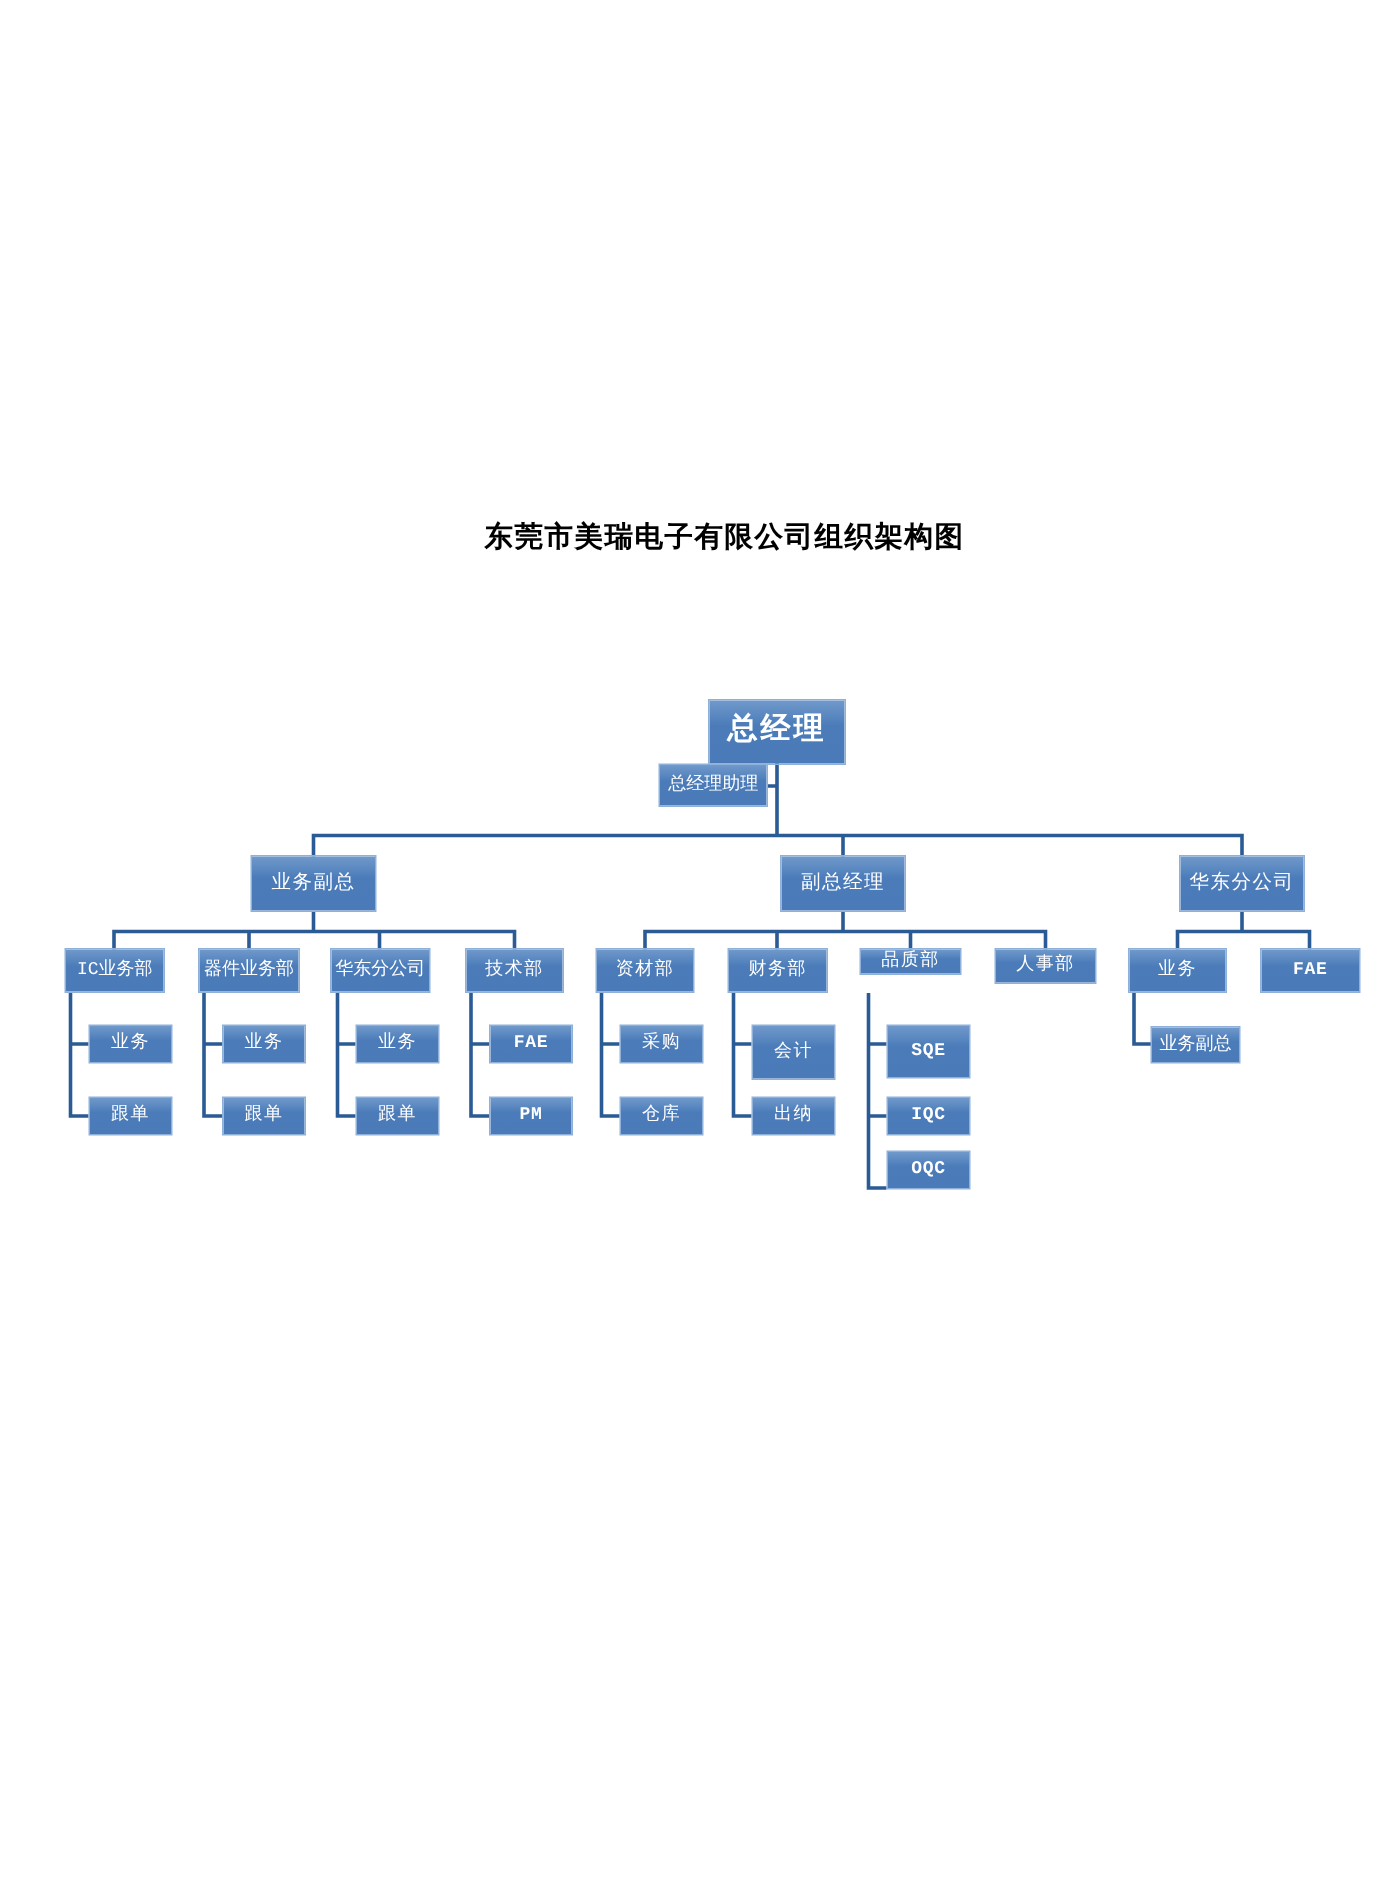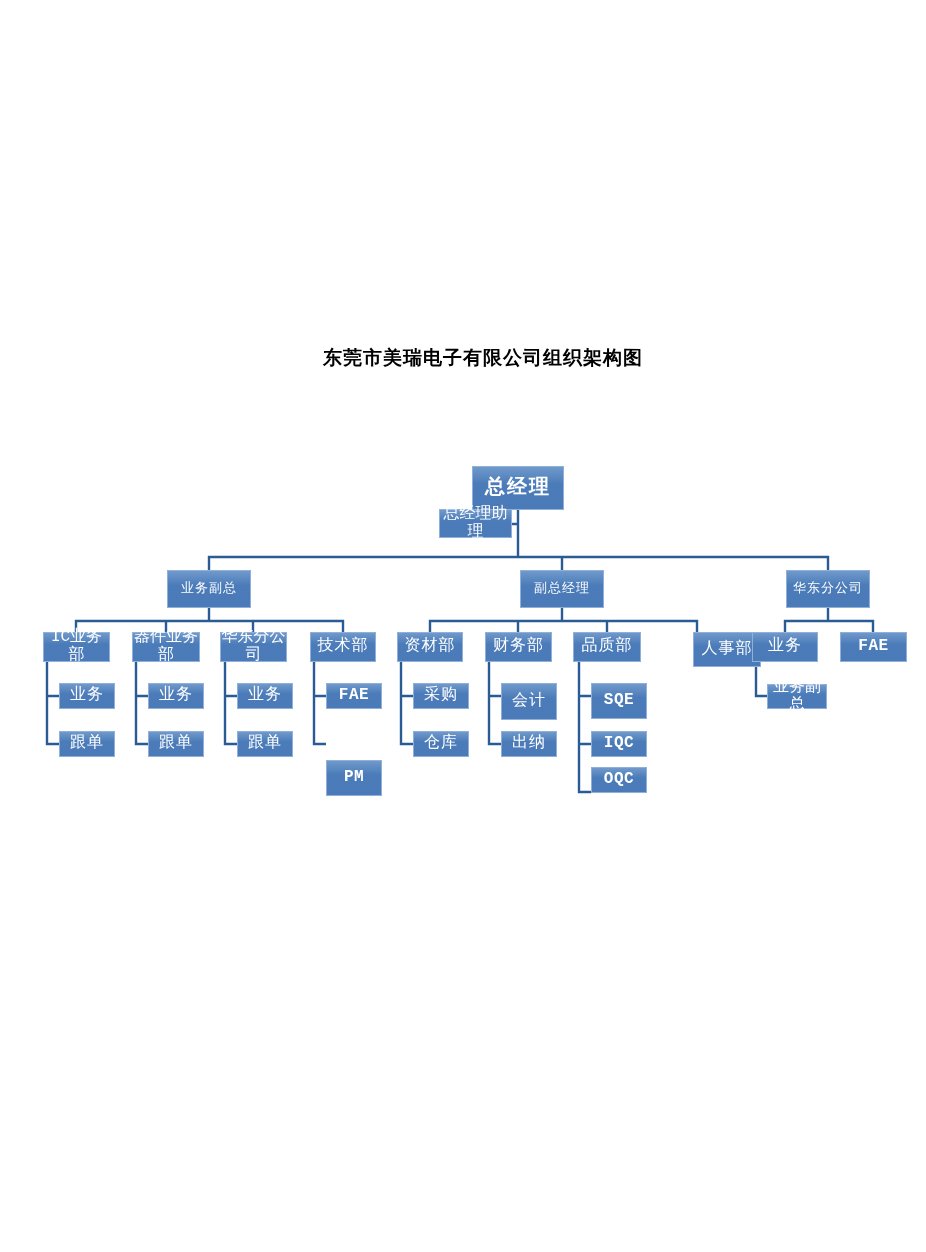--- a/index.html
+++ b/index.html
@@ -9,21 +9,21 @@
   }
   .chart-title {
     position:absolute; left:0; top:345px; width:966px;
     text-align:center; font-size:19px; font-weight:bold; color:#000;
     white-space:nowrap; letter-spacing:1px;
   }
   svg.connectors { position:absolute; left:0; top:0; }
   .node {
     position:absolute; box-sizing:border-box;
     display:flex; align-items:center; justify-content:center; text-align:center;
-    color:#ffffff; font-size:16px; letter-spacing:1px; line-height:1.1;
+    color:#ffffff; font-size:12px; letter-spacing:1px; line-height:1.1;
     background:linear-gradient(180deg, #7099cb 0%, #4b7cb9 40%, #4a7ab7 100%);
     border:1px solid #8fb0d9;
   }
   .node.gm    { font-size:20px; font-weight:bold; letter-spacing:2px;margin-top:28px; }
   .node.lvl2  { font-size:13px; }
   .node.latin { font-weight:bold; letter-spacing:0.5px; }
 </style>
 </head>
 <body>
 
@@ -64,36 +64,36 @@
   <div class="node lvl2" style="left:167px;top:570px;width:84px;height:38px">业务副总</div>
   <div class="node lvl2" style="left:520px;top:570px;width:84px;height:38px">副总经理</div>
   <div class="node lvl2" style="left:786px;top:570px;width:84px;height:38px">华东分公司</div>
 
   <div class="node" style="left:43px;top:632px;width:67px;height:30px;letter-spacing:0">IC业务部</div>
   <div class="node" style="left:132px;top:632px;width:68px;height:30px;letter-spacing:0">器件业务部</div>
   <div class="node" style="left:220px;top:632px;width:67px;height:30px;letter-spacing:0">华东分公司</div>
   <div class="node" style="left:310px;top:632px;width:66px;height:30px">技术部</div>
   <div class="node" style="left:397px;top:632px;width:66px;height:30px">资材部</div>
   <div class="node" style="left:485px;top:632px;width:67px;height:30px">财务部</div>
-  <div class="node" style="left:573px;top:632px;width:68px;height:30px">品质部</div>
-  <div class="node" style="left:693px;top:632px;width:68px;height:35px">人事部</div>
+  <div class="node" style="left:573px;top:632px;width:68px;height:18px">品质部</div>
+  <div class="node" style="left:663px;top:632px;width:68px;height:24px">人事部</div>
   <div class="node" style="left:752px;top:632px;width:66px;height:30px">业务</div>
   <div class="node latin" style="left:840px;top:632px;width:67px;height:30px">FAE</div>
 
   <div class="node" style="left:59px;top:683px;width:56px;height:26px">业务</div>
   <div class="node" style="left:59px;top:731px;width:56px;height:26px">跟单</div>
 
   <div class="node" style="left:148px;top:683px;width:56px;height:26px">业务</div>
   <div class="node" style="left:148px;top:731px;width:56px;height:26px">跟单</div>
 
   <div class="node" style="left:237px;top:683px;width:56px;height:26px">业务</div>
   <div class="node" style="left:237px;top:731px;width:56px;height:26px">跟单</div>
 
   <div class="node latin" style="left:326px;top:683px;width:56px;height:26px">FAE</div>
-  <div class="node latin" style="left:326px;top:760px;width:56px;height:36px">PM</div>
+  <div class="node latin" style="left:326px;top:731px;width:56px;height:26px">PM</div>
 
   <div class="node" style="left:413px;top:683px;width:56px;height:26px">采购</div>
   <div class="node" style="left:413px;top:731px;width:56px;height:26px">仓库</div>
 
   <div class="node" style="left:501px;top:683px;width:56px;height:37px">会计</div>
   <div class="node" style="left:501px;top:731px;width:56px;height:26px">出纳</div>
 
   <div class="node latin" style="left:591px;top:683px;width:56px;height:36px">SQE</div>
   <div class="node latin" style="left:591px;top:731px;width:56px;height:26px">IQC</div>
   <div class="node latin" style="left:591px;top:767px;width:56px;height:26px">OQC</div>

